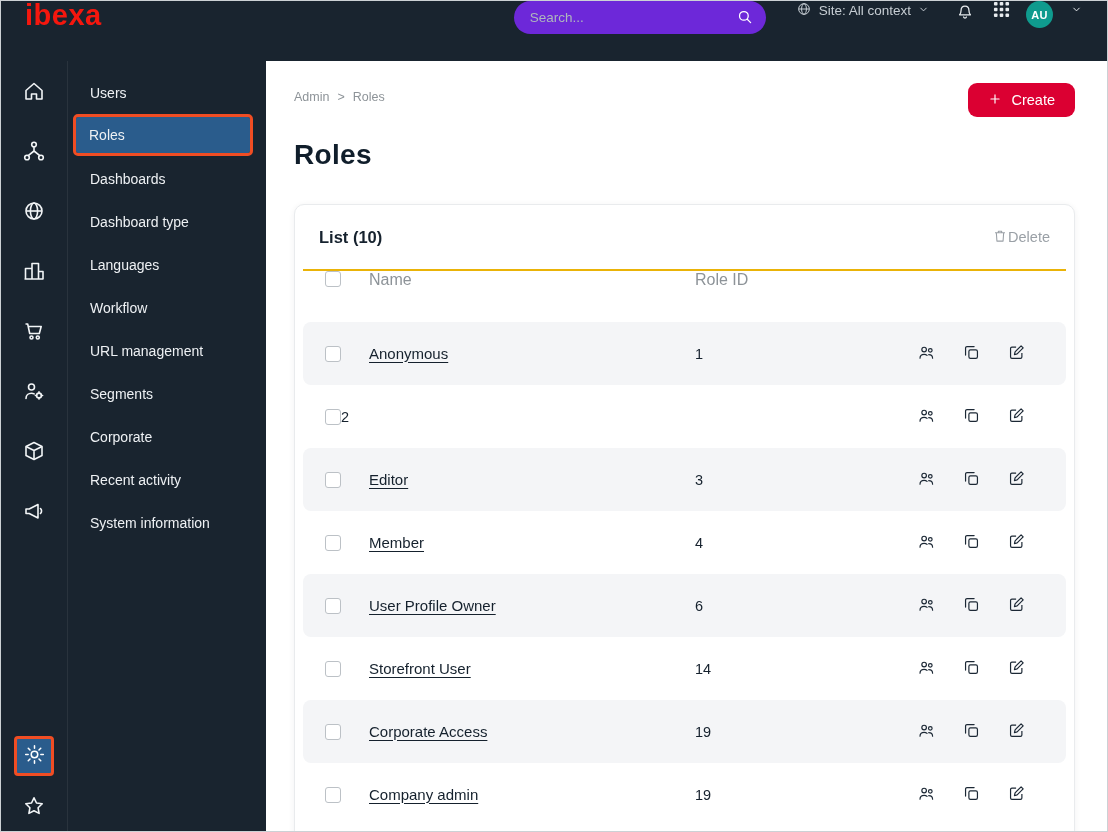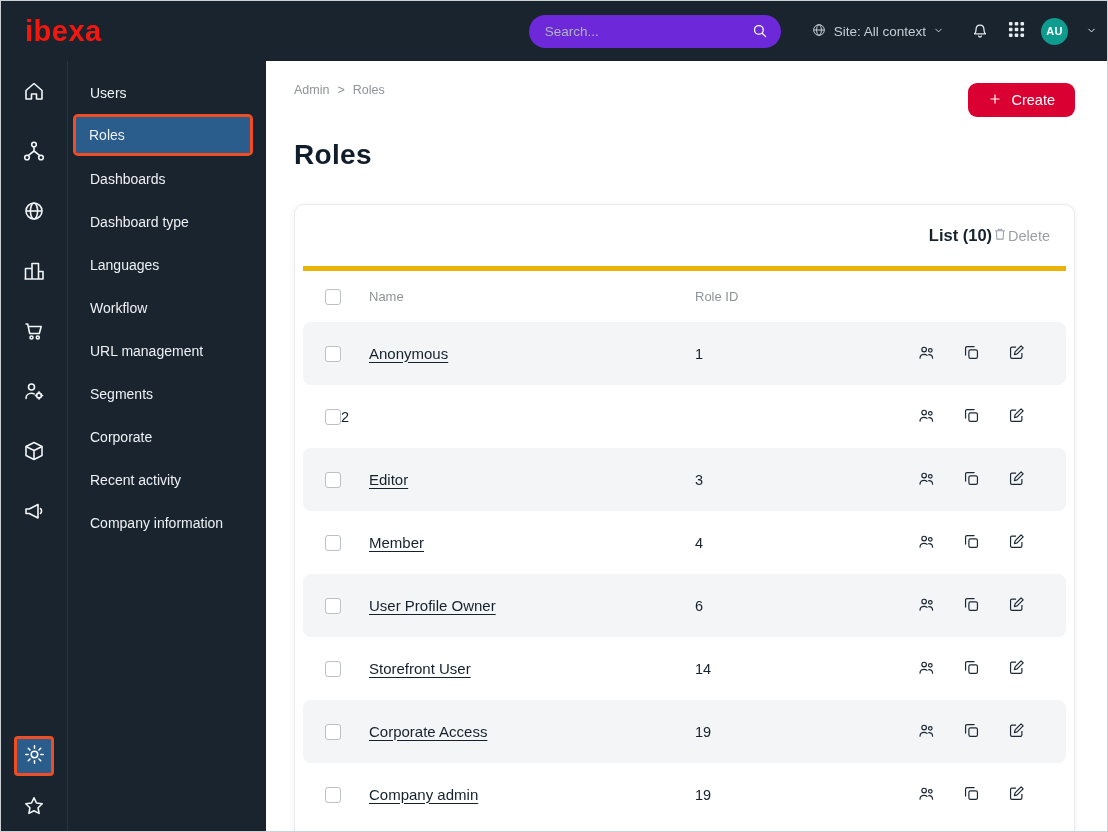--- a/index.html
+++ b/index.html
@@ -1,20 +1,20 @@
 <!DOCTYPE html>
 <html><head>
 <meta charset="utf-8">
 <style>
   *{box-sizing:border-box;margin:0;padding:0}
   body{width:1108px;height:832px;font-family:"Liberation Sans",sans-serif;background:#fff;overflow:hidden}
   .frame{width:1108px;height:832px;border:1px solid #ccd1d5;display:flex;flex-direction:column;overflow:hidden;background:#fff}
 
   
-  .topbar{flex:0 0 60px;display:flex;align-items:center;background:#19242f;padding:0 10px 0 24px}
+  .topbar{flex:0 0 60px;display:flex;align-items:flex-start;background:#19242f;padding:0 25px 0 24px}
   .logo{font-size:29px;font-weight:800;color:#f5170e;letter-spacing:.5px;line-height:1;margin-right:auto;cursor:pointer}
   .search{position:relative;width:252px;height:33px;margin-right:30px}
   .search input{width:100%;height:100%;background:#6d28d9;border:0;border-radius:17px;color:#dfe5ea;font-size:13.5px;padding:0 38px 0 16px;outline:none;font-family:inherit}
   .search input::placeholder{color:#aeb6bd}
   .search .mag{position:absolute;right:12px;top:7px;cursor:pointer}
   .site{display:flex;align-items:center;gap:7px;color:#c6cdd3;font-size:13.5px;margin-right:26px;cursor:pointer;white-space:nowrap}
   .icon-btn{background:none;border:0;padding:0;display:grid;place-items:center;cursor:pointer}
   .bell{margin-right:18px}.apps{margin-right:16px}
   .avatar{width:27px;height:27px;border-radius:50%;background:#0f9b8e;color:#fff;font-size:11px;font-weight:700;display:grid;place-items:center;letter-spacing:.3px;margin-right:18px;cursor:pointer}
 
@@ -28,32 +28,32 @@
   .gear-box{width:40px;height:40px;background:#2a5c8c;border:3px solid #f04d23;border-radius:4px;display:grid;place-items:center;cursor:pointer}
 
   
   .sidebar{flex:0 0 198px;background:#19242f;padding-top:10px;display:flex;flex-direction:column}
   .side-item{height:43px;display:flex;align-items:center;padding:0 18px 0 22px;color:#eef1f4;font-size:14px;font-weight:500;cursor:pointer;white-space:nowrap}
   .side-item.selected{height:36px;margin:3px 16px 4px 8px;padding:0 12px 0 13px;background:#2a5c8c;outline:3px solid #f04d23;border-radius:2px}
 
   
   .main{flex:1;background:#fff;padding:22px 32px 0 28px;overflow:hidden}
   .main-head{display:flex;align-items:flex-start;justify-content:space-between}
-  .breadcrumb{margin-top:0;font-size:12.5px;color:#8d9398;display:flex;gap:8px;align-items:center}
+  .breadcrumb{margin-top:7px;font-size:12.5px;color:#8d9398;display:flex;gap:8px;align-items:center}
   .crumb{cursor:pointer}
   .create-btn{display:flex;align-items:center;gap:9px;background:#db0032;color:#fff;border:0;border-radius:9px;height:34px;padding:0 20px;font-size:14.5px;cursor:pointer;font-family:inherit}
   .page-title{margin:22px 0 0;font-size:28px;font-weight:800;color:#101e2b;letter-spacing:.3px}
 
   
   .card{margin-top:33px;border:1px solid #e9ebed;border-radius:10px;box-shadow:0 1px 6px rgba(16,30,44,.06);padding:0 8px 8px;height:760px;background:#fff}
-  .card-head{height:66px;display:flex;align-items:center;justify-content:flex-end;padding:0 16px;border-bottom:5px solid #eab308}
+  .card-head{height:66px;display:flex;align-items:center;justify-content:space-between;padding:0 16px;border-bottom:2px solid #eab308}
   .list-title{font-size:16.5px;font-weight:700;color:#16222e}
   .delete-btn{display:flex;align-items:center;background:none;border:0;color:#9aa0a6;font-size:14.5px;cursor:pointer;font-family:inherit}
 
-  .thead{height:51px;display:flex;align-items:center;padding:0 40px 0 22px;color:#8d9398;font-size:13px}
+  .thead{height:51px;display:flex;align-items:flex-start;padding:0 40px 0 22px;color:#8d9398;font-size:16px}
   .cb{width:16px;height:16px;border:1.5px solid #bcc1c6;border-radius:3px;background:#fff;flex:0 0 16px;cursor:pointer}
   .col-name{flex:0 0 326px;margin-left:28px}
   .col-id{flex:1}
   .trow{height:63px;display:flex;align-items:center;padding:0 40px 0 22px;border-radius:8px}
   .trow.striped{background:#f4f5f7}
   .rname{color:#15212d;font-size:15px;font-weight:500;text-decoration:underline;text-underline-offset:3px;cursor:pointer}
   .rid{font-size:14.5px;color:#15212d}
   .actions{display:flex;gap:26px;align-items:center}
   .act{background:none;border:0;padding:0;cursor:pointer;display:grid;place-items:center}
 </style>
@@ -199,21 +199,21 @@
         <div class="side-item">Users</div>
         <div class="side-item selected">Roles</div>
         <div class="side-item">Dashboards</div>
         <div class="side-item">Dashboard type</div>
         <div class="side-item">Languages</div>
         <div class="side-item">Workflow</div>
         <div class="side-item">URL management</div>
         <div class="side-item">Segments</div>
         <div class="side-item">Corporate</div>
         <div class="side-item">Recent activity</div>
-        <div class="side-item">Company information</div>
+        <div class="side-item">System information</div>
       </nav>
 
     <main class="main">
       <div class="main-head">
         <div class="breadcrumb">
           <span class="crumb">Admin</span>
           <span>&gt;</span>
           <span>Roles</span>
         </div>
         <button class="create-btn">

